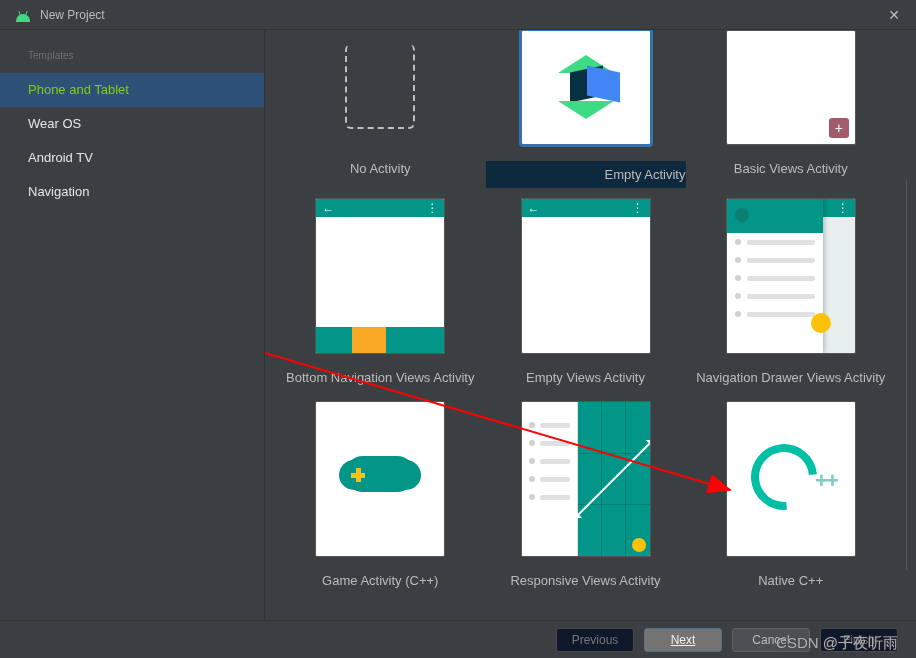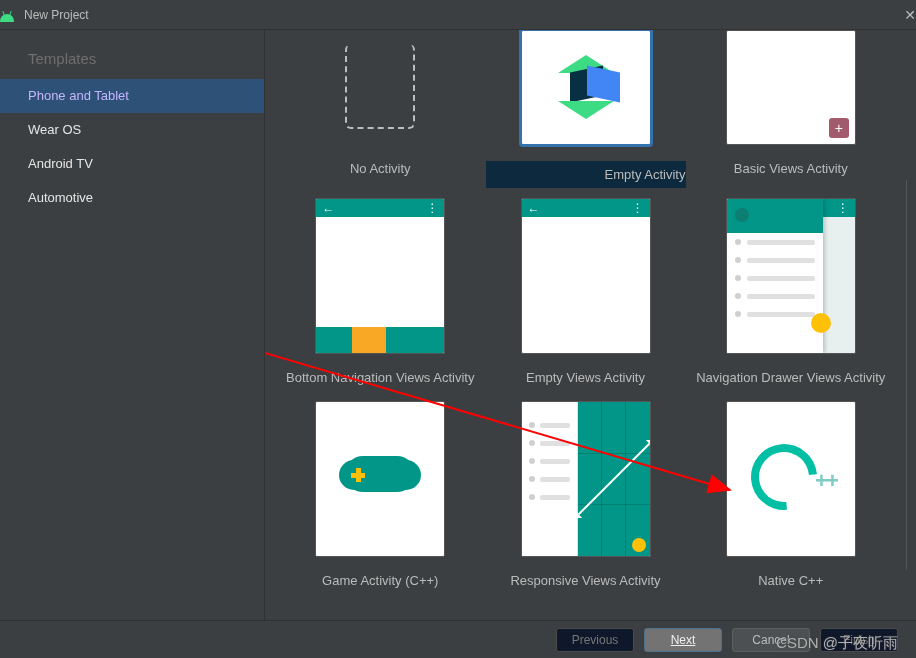--- a/index.html
+++ b/index.html
@@ -1,25 +1,25 @@
 <!DOCTYPE html>
 <html><head>
 <meta charset="utf-8">
 <style>
   * { box-sizing: border-box; margin: 0; padding: 0; font-family: -apple-system, "Segoe UI", sans-serif; }
   body { background:#3c3f41; width:916px; height:658px; overflow:hidden; position:relative; color:#bbbbbb; }
-  .titlebar { height:30px; background:#3c3f41; border-bottom:1px solid #323232; display:flex; align-items:center; padding:0 0; }
+  .titlebar { height:30px; background:#3c3f41; border-bottom:1px solid #323232; display:flex; align-items:center; padding:0 16px; }
   .titlebar .logo { width:14px; height:14px; margin-right:10px; }
   .titlebar .title { font-size:12px; color:#bbbbbb; flex:1; }
   .titlebar .close { color:#bbbbbb; cursor:pointer; font-size:14px; }
   .main { display:flex; height:590px; }
   .sidebar { width:265px; background:#3c3f41; border-right:1px solid #323232; position:relative; }
-  .sidebar .heading { padding:20px 0 12px 28px; font-size:15px; color:#6e6e6e; }
+  .sidebar .heading { padding:20px 0 12px 28px; font-size:10px; color:#6e6e6e; }
   .sidebar .item { height:34px; line-height:34px; padding-left:28px; font-size:13px; color:#e5e5e5; cursor:pointer; }
-  .sidebar .item.selected { background:#2d5177; color:#c4b5fd; }
+  .sidebar .item.selected { background:#2d5177; color:#84cc16; }
   .content { flex:1; overflow:auto; position:relative; }
   .grid { display:grid; grid-template-columns:repeat(3,1fr); gap:10px 10px; padding:0 30px 20px 20px; }
   .cell { display:flex; flex-direction:column; align-items:center; }
   .thumb { width:130px; height:156px; background:#ffffff; border-radius:2px; margin:0 auto 16px; position:relative; overflow:hidden; border:1px solid #555; }
   .thumb.short { height:115px; }
   .thumb.selected-thumb { outline:2px solid #3573b0; background:#1f2225; border-color:#3573b0; }
   .caption { font-size:13px; color:#bbbbbb; text-align:center; padding-bottom:6px; }
   .selected-cell .caption { background:#0d293e; color:#bbb;text-align:right; }
   .footer { position:absolute; bottom:0; left:0; right:0; height:38px; border-top:1px solid #323232; display:flex; align-items:center; justify-content:flex-end; padding-right:18px; gap:10px; background:#3c3f41; }
   .btn { min-width:78px; height:24px; font-size:12px; border:1px solid #5e6060; background:#4c5052; color:#bbbbbb; border-radius:3px; cursor:pointer; }
@@ -81,21 +81,21 @@
   <span class="title">New Project</span>
   <span class="close">✕</span>
 </div>
 
 <div class="main">
   <div class="sidebar">
     <div class="heading">Templates</div>
     <div class="item selected">Phone and Tablet</div>
     <div class="item">Wear OS</div>
     <div class="item">Android TV</div>
-    <div class="item">Automotive</div>
+    <div class="item">Navigation</div>
   </div>
 
   <div class="content">
     <div class="grid">
 
       <div class="cell">
         <div class="thumb short" style="background:#3c3f41;border:none;display:flex;align-items:flex-start;justify-content:center;">
           <div class="dashbox"></div>
         </div>
         <div class="caption">No Activity</div>

